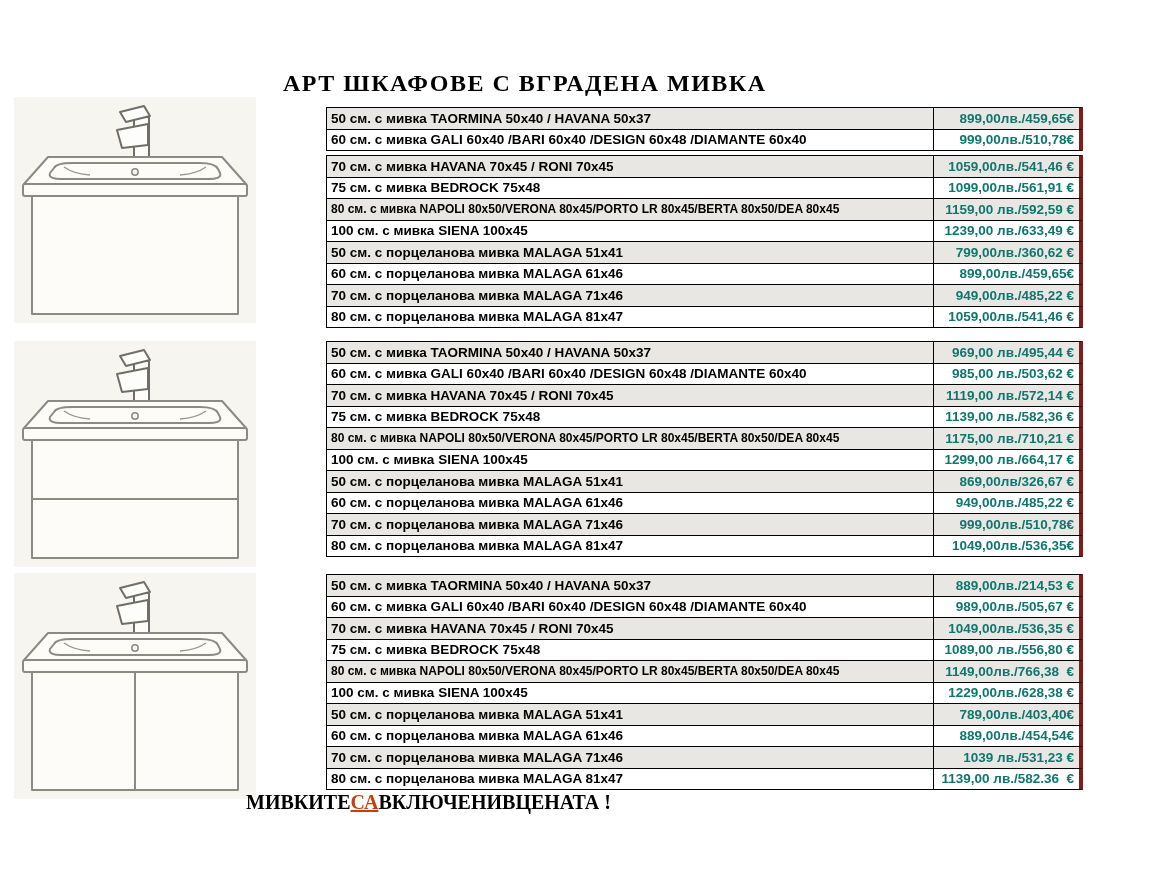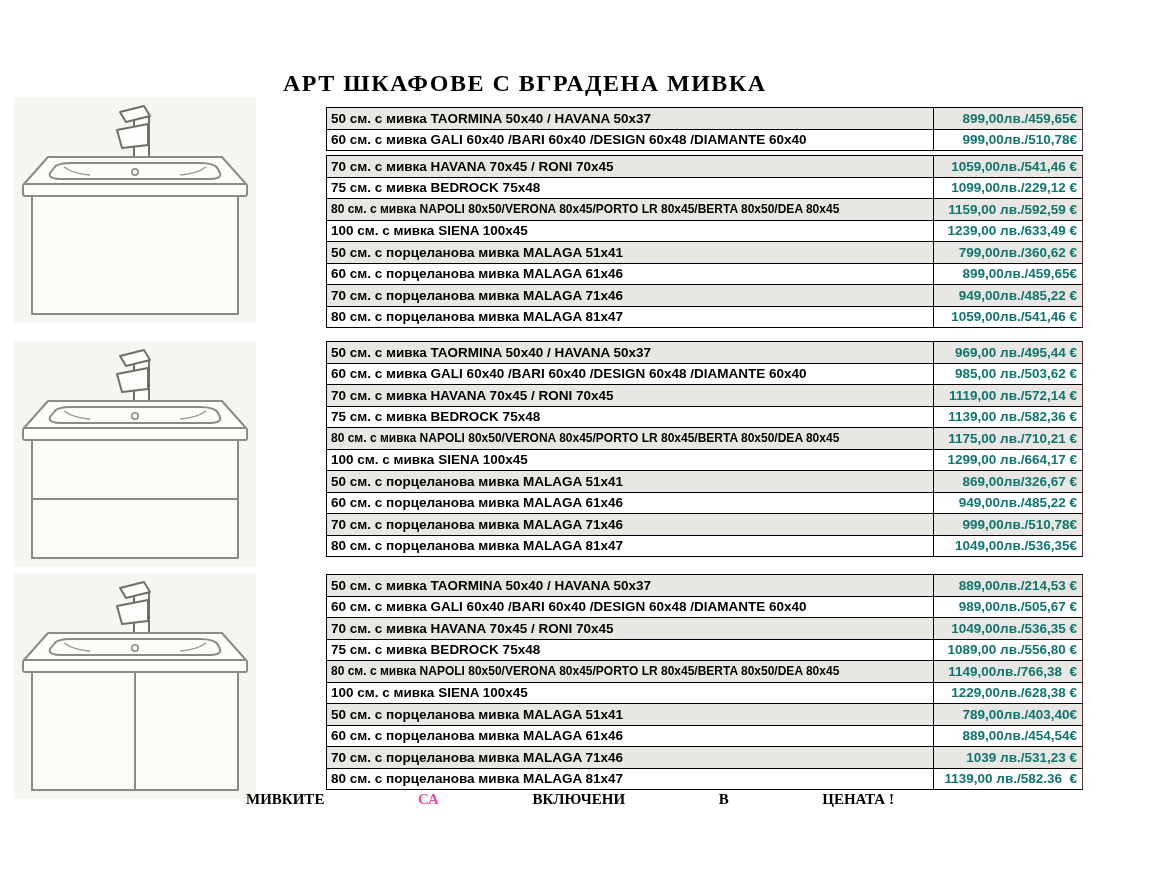--- a/index.html
+++ b/index.html
@@ -11,45 +11,45 @@
     font-family:"Liberation Serif",serif;font-weight:bold;font-size:24px;
     letter-spacing:1.5px;color:#000;white-space:nowrap;
   }
 
   .illus{position:absolute;left:14px;width:242px;height:226px;background:#f7f5f0;}
   .illus svg{display:block;}
 
   .ptable{position:absolute;left:326px;width:757px;}
   .trow{
     display:flex;align-items:center;height:20.5px;box-sizing:content-box;
-    border-left:1px solid #000;border-right:1px solid #7f1d1d;border-bottom:1px solid #000;
+    border-left:1px solid #000;border-right:4px solid #7f1d1d;border-bottom:1px solid #000;
     background:#ffffff;
   }
   .ptable .trow:first-child,.trow.group-start{border-top:1px solid #000;}
   .trow.shaded{background:#e9e7e3;}
   .cell{overflow:hidden;white-space:nowrap;}
   .cell.label{
     width:600px;padding-left:4px;padding-right:2px;
     font-weight:bold;font-size:13.5px;color:#000;
   }
   .cell.label.small{font-size:12px;}
   .cell.price{
     flex:1;border-left:1px solid #000;align-self:stretch;
     display:flex;align-items:center;justify-content:flex-end;
     padding-right:5px;font-weight:bold;font-size:13.5px;color:#0f766e;white-space:pre;
   }
   .rowgap{height:4px;background:#ffffff;}
 
   .footer{
     position:absolute;left:246px;top:791px;width:648px;
-    display:flex;justify-content:space-between;align-items:baseline;
-    font-family:"Liberation Serif",serif;font-weight:bold;font-size:15px;color:#000;
+    display:flex;align-items:baseline;
+    font-family:"Liberation Serif",serif;font-weight:bold;font-size:20px;color:#000;
     white-space:pre;
   }
-  .footer .red{color:#ec4899;}
+  .footer .red{color:#c2410c;text-decoration:underline;}
 </style>
 </head>
 <body>
 
 <div class="page">
 
   <h1 class="title">АРТ ШКАФОВЕ С ВГРАДЕНА МИВКА</h1>
 
   <div class="illus" style="top:97px">
     <svg width="242" height="226" viewBox="0 0 242 226">
@@ -128,21 +128,21 @@
         <div class="cell label">60 см. с мивка GALI 60x40 /BARI 60x40 /DESIGN 60x48 /DIAMANTE 60x40</div>
         <div class="cell price">999,00лв./510,78€</div>
       </div>
       <div class="rowgap"></div>
       <div class="trow shaded group-start">
         <div class="cell label">70 см. с мивка HAVANA 70x45 / RONI 70x45</div>
         <div class="cell price">1059,00лв./541,46 €</div>
       </div>
       <div class="trow">
         <div class="cell label">75 см. с мивка BEDROCK 75x48</div>
-        <div class="cell price">1099,00лв./229,12 €</div>
+        <div class="cell price">1099,00лв./561,91 €</div>
       </div>
       <div class="trow shaded">
         <div class="cell label small">80 см. с мивка NAPOLI 80x50/VERONA 80x45/PORTO LR 80x45/BERTA 80x50/DEA 80x45</div>
         <div class="cell price">1159,00 лв./592,59 €</div>
       </div>
       <div class="trow">
         <div class="cell label">100 см. с мивка SIENA 100x45</div>
         <div class="cell price">1239,00 лв./633,49 €</div>
       </div>
       <div class="trow shaded">

